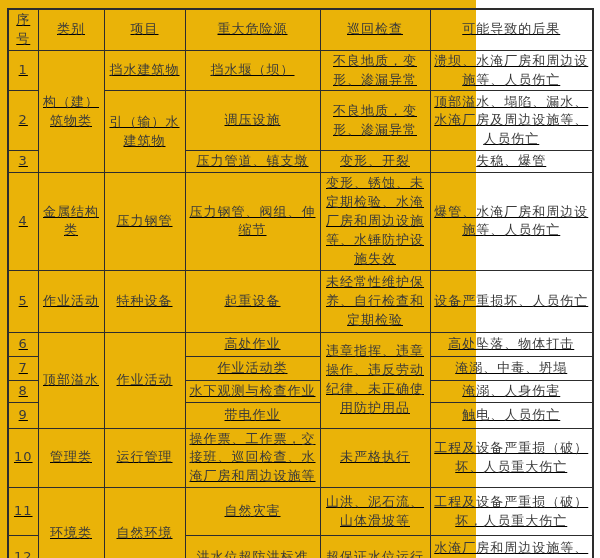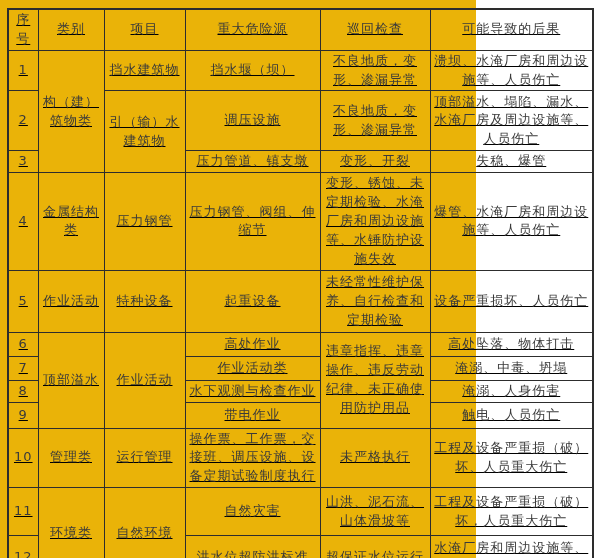--- a/index.html
+++ b/index.html
@@ -129,21 +129,21 @@
     <tr style="height:26px">
       <td class="num">9</td>
       <td>带电作业</td>
       <td>触电、人员伤亡</td>
     </tr>
 
     <tr style="height:58px">
       <td class="num">10</td>
       <td>管理类</td>
       <td>运行管理</td>
-      <td>操作票、工作票，交接班、调压设施、设备定期试验制度执行</td>
+      <td>操作票、工作票，交接班、巡回检查、水淹厂房和周边设施等</td>
       <td>未严格执行</td>
       <td>工程及设备严重损（破）坏、人员重大伤亡</td>
     </tr>
 
     <tr style="height:48px">
       <td class="num">11</td>
       <td rowspan="2">环境类</td>
       <td rowspan="2">自然环境</td>
       <td class="red">自然灾害</td>
       <td class="red">山洪、泥石流、山体滑坡等</td>

